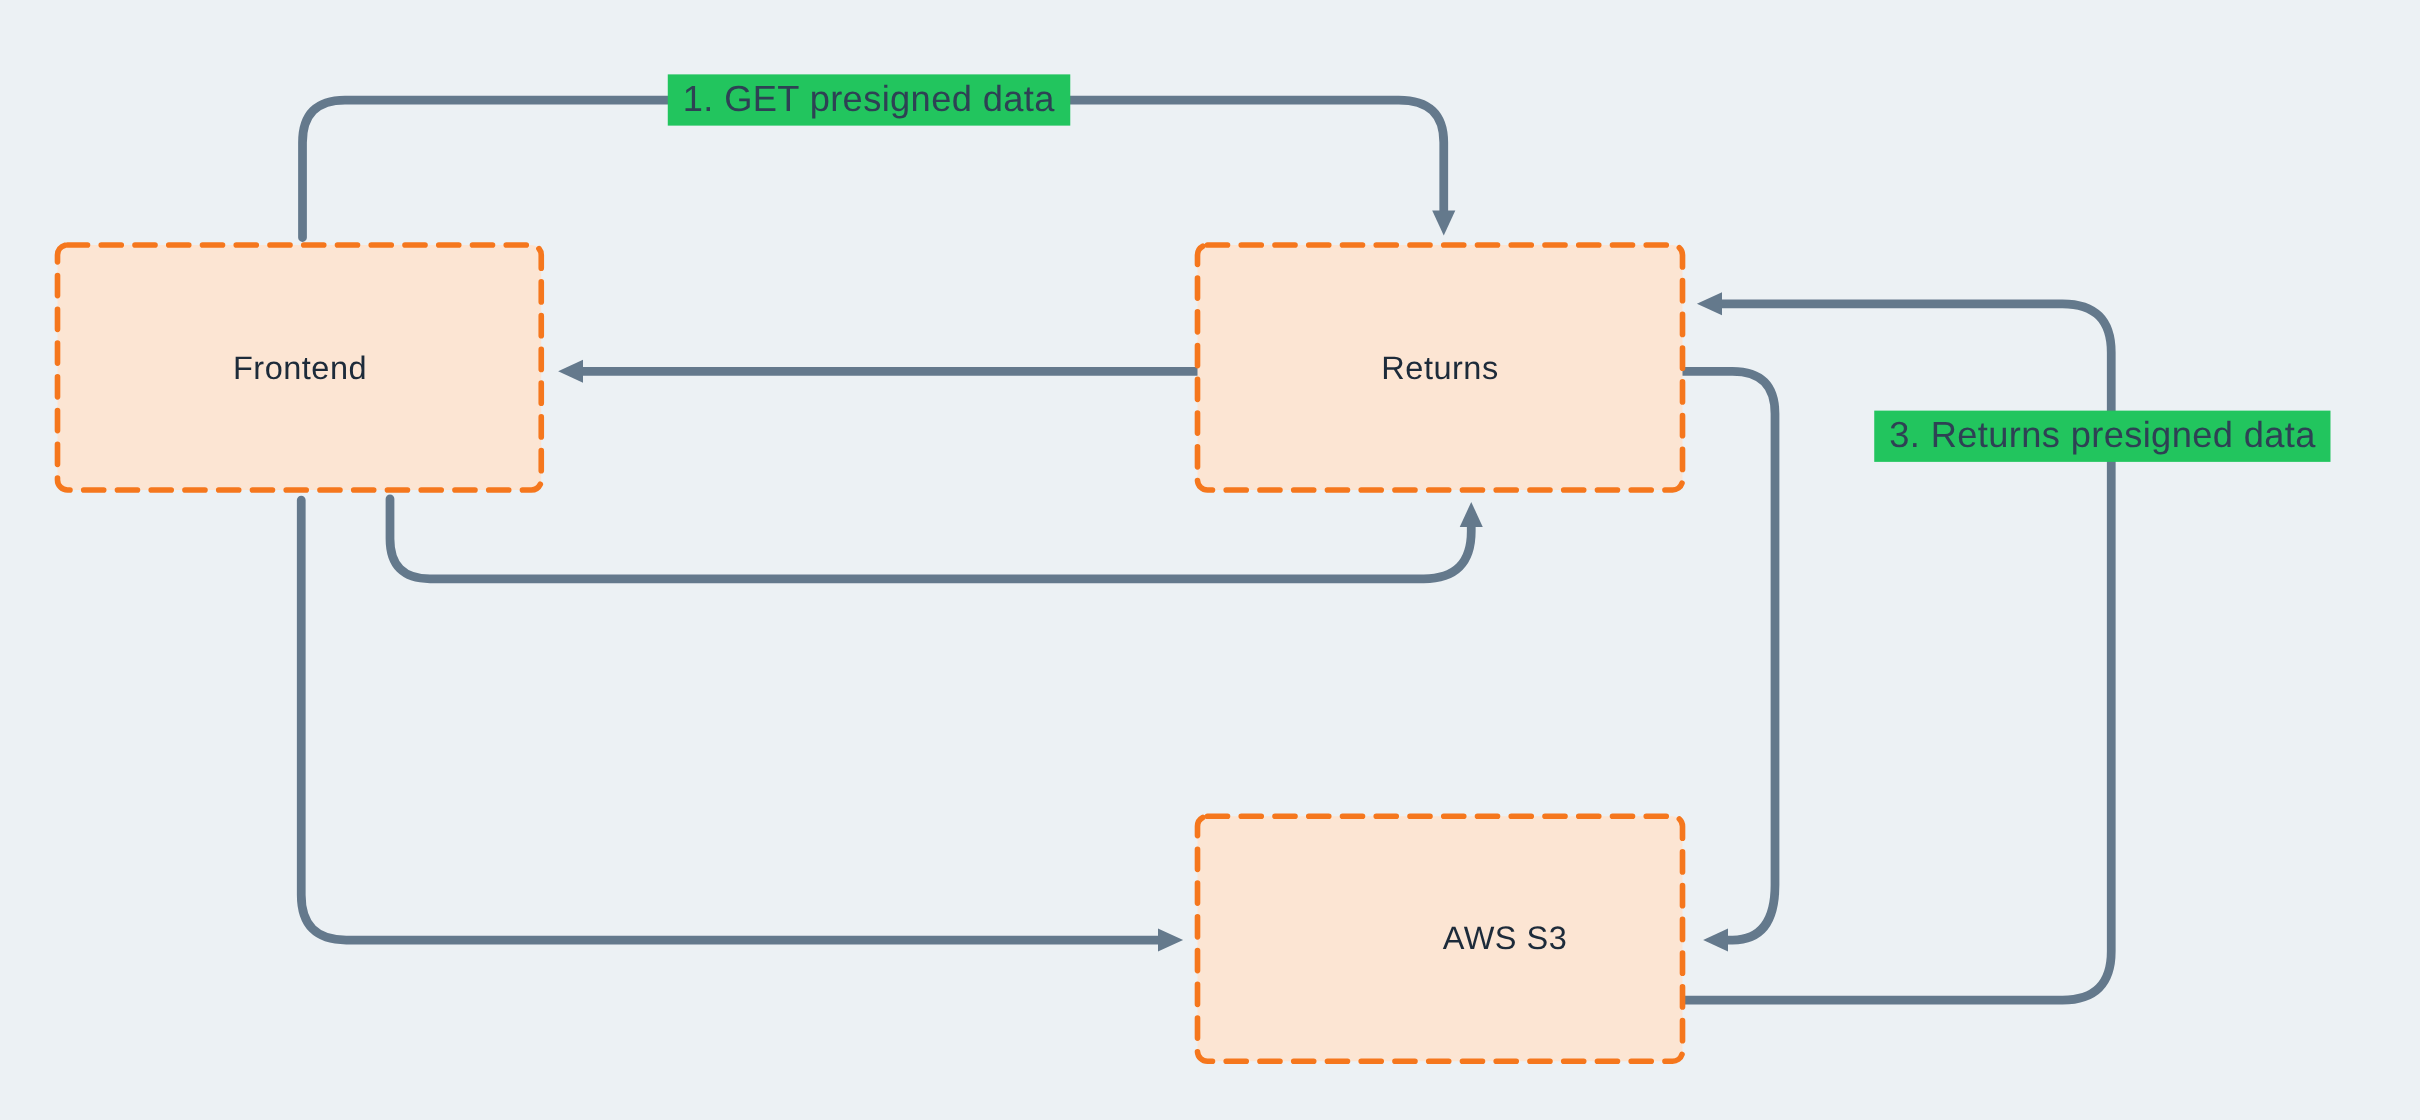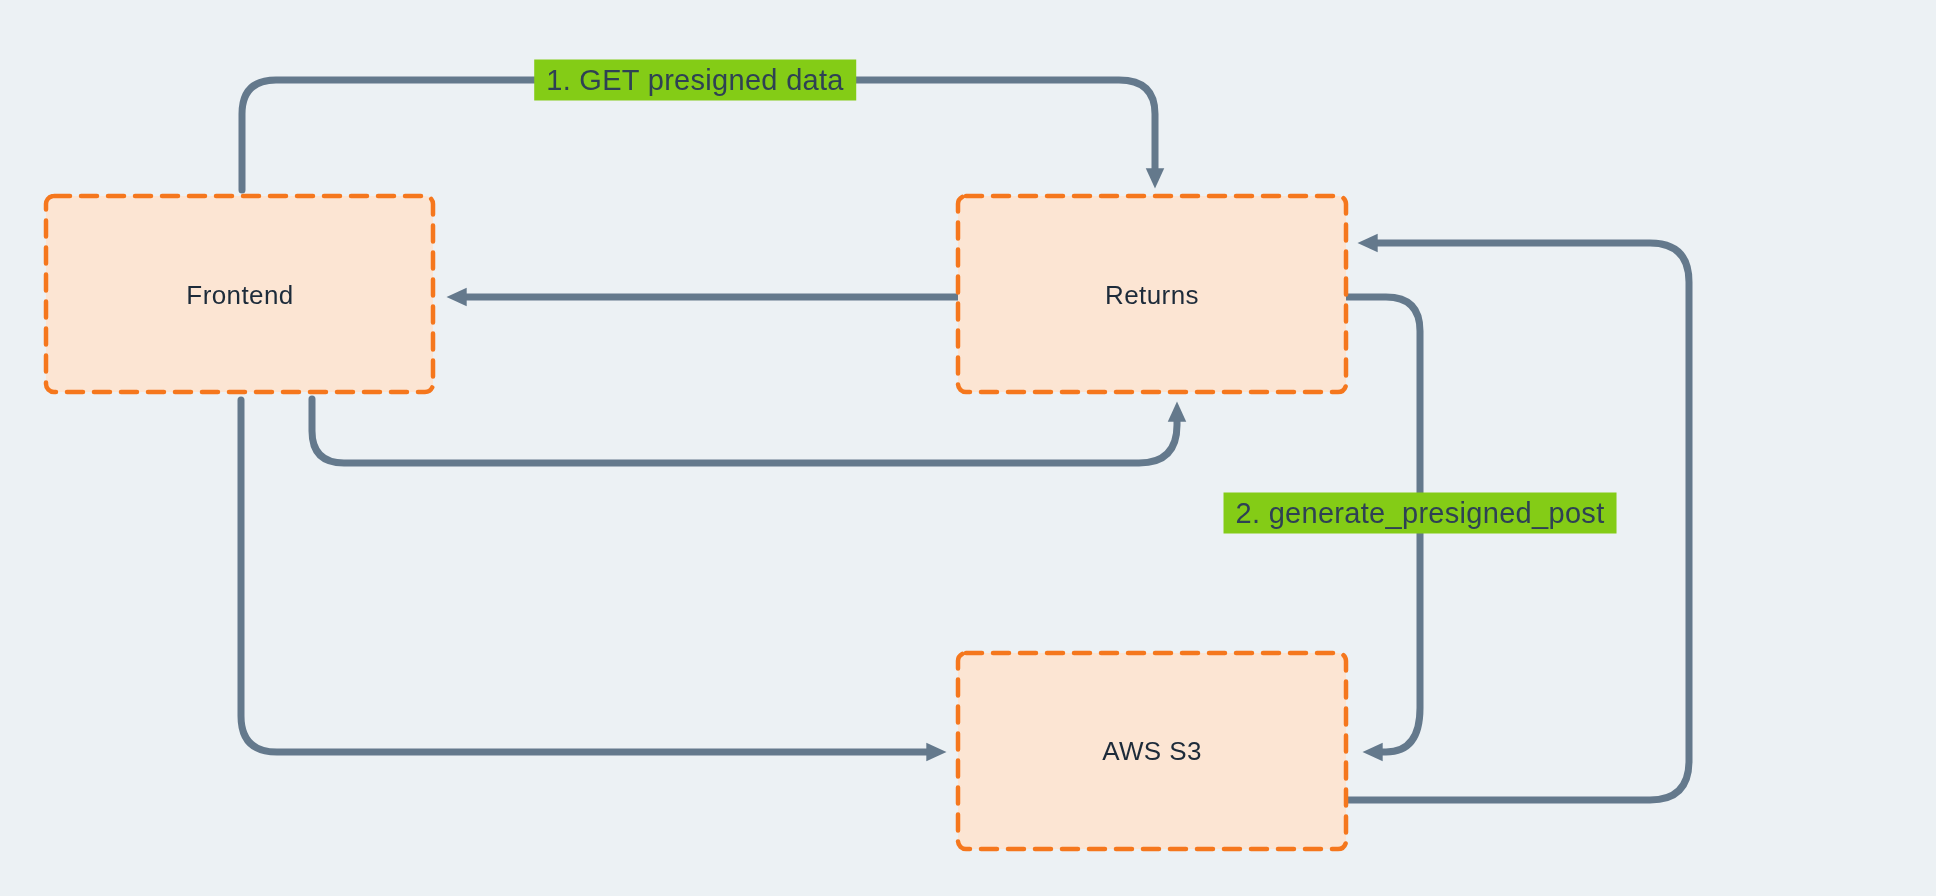--- a/index.html
+++ b/index.html
@@ -19,21 +19,21 @@
     color:#1d2b3a;
     letter-spacing:.4px;
     white-space:pre;
   }
   .arrow-label{
     position:absolute;
     transform:translate(-50%,-50%);
     font-size:29px;
     font-weight:500;
     color:#2e4154;
-    background:#84cc16;
+    background:#22c55e;
     padding:4px 12px;
     letter-spacing:.3px;
     white-space:pre;
   }
 </style>
 </head>
 <body>
 
 <div class="stage">
 
@@ -55,18 +55,18 @@
 
     <g fill="#fce5d3" stroke="#f5771d" stroke-width="4.5" stroke-dasharray="16 11" stroke-linecap="round">
       <rect x="46" y="196" width="387" height="196" rx="8"></rect>
       <rect x="958" y="196" width="388" height="196" rx="8"></rect>
       <rect x="958" y="653" width="388" height="196" rx="8"></rect>
     </g>
   </svg>
 
   <div class="node-label" style="left:240px;top:295px">Frontend</div>
   <div class="node-label" style="left:1152px;top:295px">Returns</div>
-  <div class="node-label" style="left:1152px;top:751px">AWS S3</div>
+  <div class="node-label" style="left:1204px;top:751px">AWS S3</div>
 
   <div class="arrow-label" style="left:695px;top:80px">1. GET presigned data</div>
-  <div class="arrow-label" style="left:1420px;top:513px">2. generate_presigned_post</div>
+  <div class="arrow-label" style="left:1682px;top:349px">3. Returns presigned data</div>
 
 </div>
 
 </body></html>

